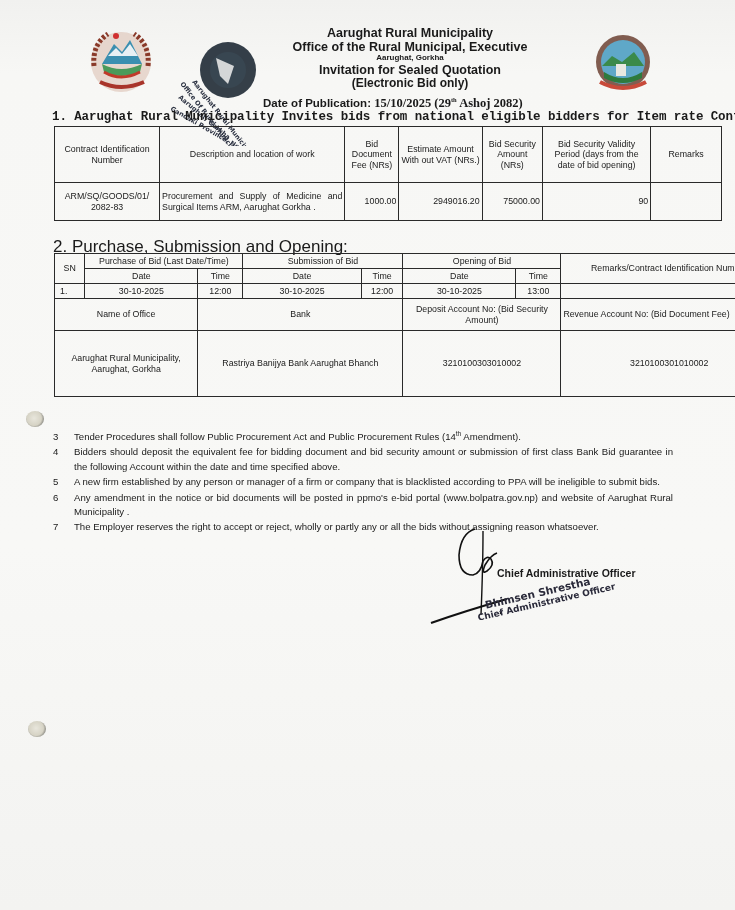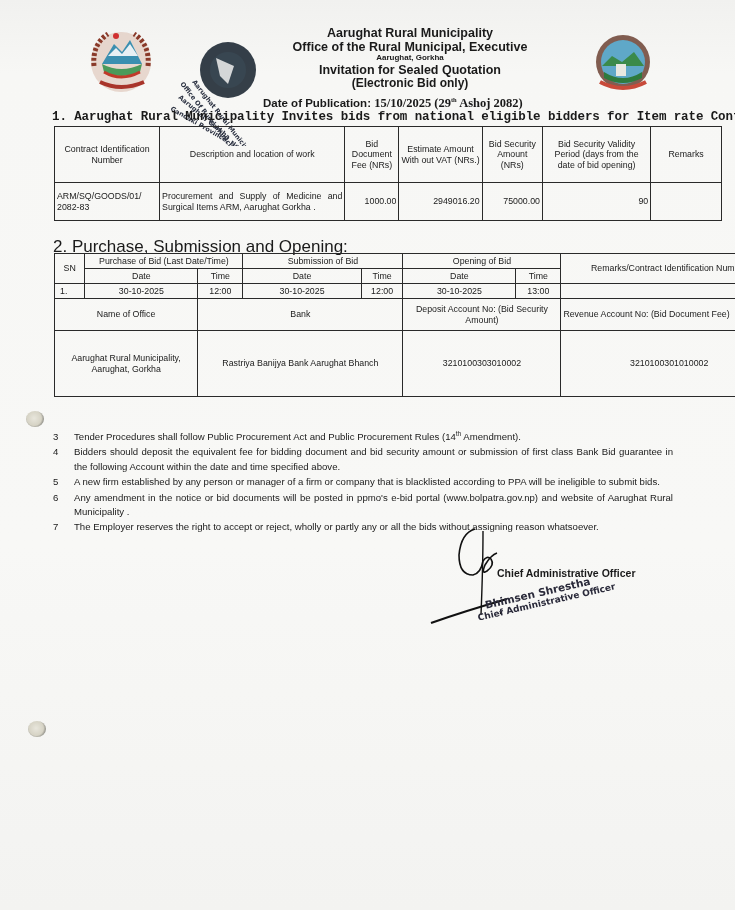--- a/index.html
+++ b/index.html
@@ -23,21 +23,21 @@
     .logo-right { left: 592px; top: 32px; width: 62px; height: 60px; }
     .stamp { position: absolute; left: 150px; top: 36px; width: 140px; height: 110px; }
 
     .sec1-title { position: absolute; left: 52px; top: 110px; font-size: 12.5px; font-weight: bold; letter-spacing: -0.1px; white-space: nowrap; font-family: Liberation Mono, monospace; }
 
     table { border-collapse: collapse; position: absolute; font-size: 8.8px; }
     td, th { border: 1.6px solid #2a2a2a; font-weight: normal; text-align: center; vertical-align: middle; line-height: 1.2; padding: 1px 2px; }
     .t1 { left: 54px; top: 126px; width: 668px; }
     .t1 th { height: 56px; }
     .t1 td { height: 38px; text-align: right; }
-    .t1 .left { text-align: left; }
+    .t1 .left { text-align: center; }
     .t1 .just { text-align: justify; text-align-last: left; }
 
     .sec2-title { position: absolute; left: 53px; top: 237px; font-size: 17px; font-weight: normal; }
     .t2 { left: 54px; top: 253px; width: 724px; }
     .t2 td { height: 15px; }
     .t2 .tall { height: 66px; }
     .t2 .hdr2 { height: 32px; }
 
     .notes { position: absolute; left: 53px; top: 430px; width: 620px; font-size: 9.6px; line-height: 14.4px; }
     .note { display: flex; margin-bottom: 1px; }

